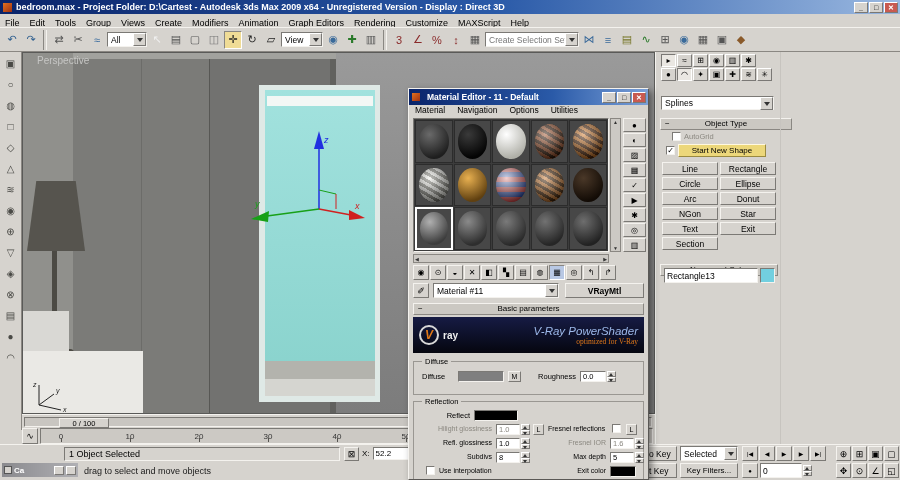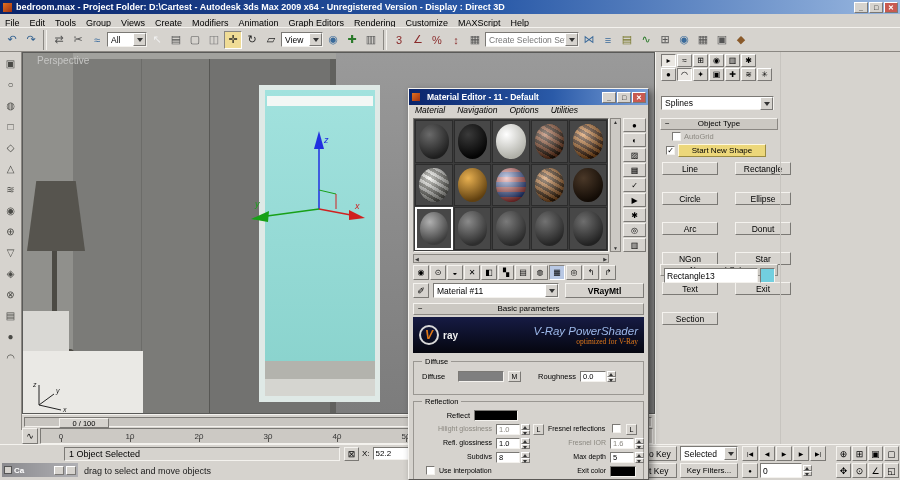--- a/index.html
+++ b/index.html
@@ -76,21 +76,21 @@
   .cp-btn{height:13px;font-size:8.5px;display:flex;align-items:center;justify-content:center;}
   .sns-btn{width:88px;height:13px;background:#ecd77a;border:1px solid;border-color:#fff8e0 #9a8a40 #9a8a40 #fff8e0;font-size:8px;display:flex;align-items:center;justify-content:center;}
   .field{background:#fff;border:1px solid;border-color:#7b7975 #f4f2ee #f4f2ee #7b7975;font-size:7.5px;padding:0 2px;display:flex;align-items:center;}
   .swatch{border:1px solid;border-color:#7b7975 #f4f2ee #f4f2ee #7b7975;}
 
   
   #mateditor{position:absolute;left:408px;top:88px;width:241px;height:392px;background:#d6d3ce;border:1px solid;border-color:#f4f2ee #5a5855 #5a5855 #f4f2ee;box-shadow:3px 3px 7px rgba(0,0,0,.45);z-index:10;overflow:hidden;}
   .dlg-title{position:absolute;left:0;top:0;width:100%;height:14px;background:linear-gradient(90deg,#0a246a,#2a5aa8 60%,#7aa0d8);display:flex;align-items:center;color:#fff;font-size:8.5px;font-weight:bold;padding:8px 2px;}
   .dlg-title .app-ico{width:8px;height:8px;}
   .dlg-menu{position:absolute;left:0;top:14px;width:100%;height:13px;display:flex;align-items:center;font-size:8.5px;}
-  .dlg-menu div{padding:4px 6px;font-style:italic;}
+  .dlg-menu div{padding:4px 6px;}
   #slots{position:absolute;left:4px;top:29px;width:196px;height:134px;background:#3c3c3c;border:1px solid;border-color:#7b7975 #f4f2ee #f4f2ee #7b7975;display:grid;grid-template-columns:repeat(5,1fr);grid-template-rows:repeat(3,1fr);gap:1px;padding:1px;}
   .slot{background:#474747;border:1px solid #2c2c2c;position:relative;}
   .slot.selected{border:2px solid #fff;}
   .sphere{position:absolute;left:3px;top:3px;right:3px;bottom:3px;border-radius:50%;}
   .vsb{position:absolute;left:201px;top:29px;width:11px;height:134px;background:#ccc9c4;border:1px solid #8a8782;font-size:5px;color:#333;display:flex;flex-direction:column;justify-content:space-between;align-items:center;}
   .hsb{position:absolute;left:4px;top:165px;width:196px;height:9px;background:#ccc9c4;border:1px solid #8a8782;font-size:5px;color:#333;display:flex;justify-content:space-between;align-items:center;padding:0 1px;}
   #metsidetools{position:absolute;left:214px;top:29px;width:23px;display:flex;flex-direction:column;gap:1px;}
   .met-tool{height:14px;font-size:8px;display:flex;align-items:center;justify-content:center;}
   #mettoolbar{position:absolute;left:4px;top:176px;height:16px;display:flex;gap:1px;}
   .met-btn{width:16px;height:15px;font-size:8px;display:flex;align-items:center;justify-content:center;}
@@ -409,32 +409,32 @@
         <div class="cp-tab">✦</div>
         <div class="cp-tab">▣</div>
         <div class="cp-tab">✚</div>
         <div class="cp-tab">≋</div>
         <div class="cp-tab">✳</div>
       </div>
     <div class="combo abs" style="left:5px;top:44px;width:113px;height:14px">
       <span>Splines</span>
       <div class="dd"></div>
     </div>
-    <div class="rollout abs" style="left:4px;top:66px;width:118px">
+    <div class="rollout abs" style="left:4px;top:66px;width:132px">
       <span>Object Type</span>
     </div>
     <div class="abs" style="left:16px;top:80px;display:flex;gap:3px;align-items:center">
       <div class="cb"></div>
       <span class="lbl gray-text">AutoGrid</span>
     </div>
     <div class="abs" style="left:10px;top:92px;display:flex;gap:3px;align-items:center">
       <div class="cb">✓</div>
       <div class="sns-btn">Start New Shape</div>
     </div>
-    <div class="abs" style="left:6px;top:110px;display:grid;grid-template-columns:56px 56px;gap:17px">
+    <div class="abs" style="left:6px;top:110px;display:grid;grid-template-columns:56px 56px;gap:2px">
         <div class="cp-btn raised">Line</div>
         <div class="cp-btn raised">Rectangle</div>
         <div class="cp-btn raised">Circle</div>
         <div class="cp-btn raised">Ellipse</div>
         <div class="cp-btn raised">Arc</div>
         <div class="cp-btn raised">Donut</div>
         <div class="cp-btn raised">NGon</div>
         <div class="cp-btn raised">Star</div>
         <div class="cp-btn raised">Text</div>
         <div class="cp-btn raised">Exit</div>

